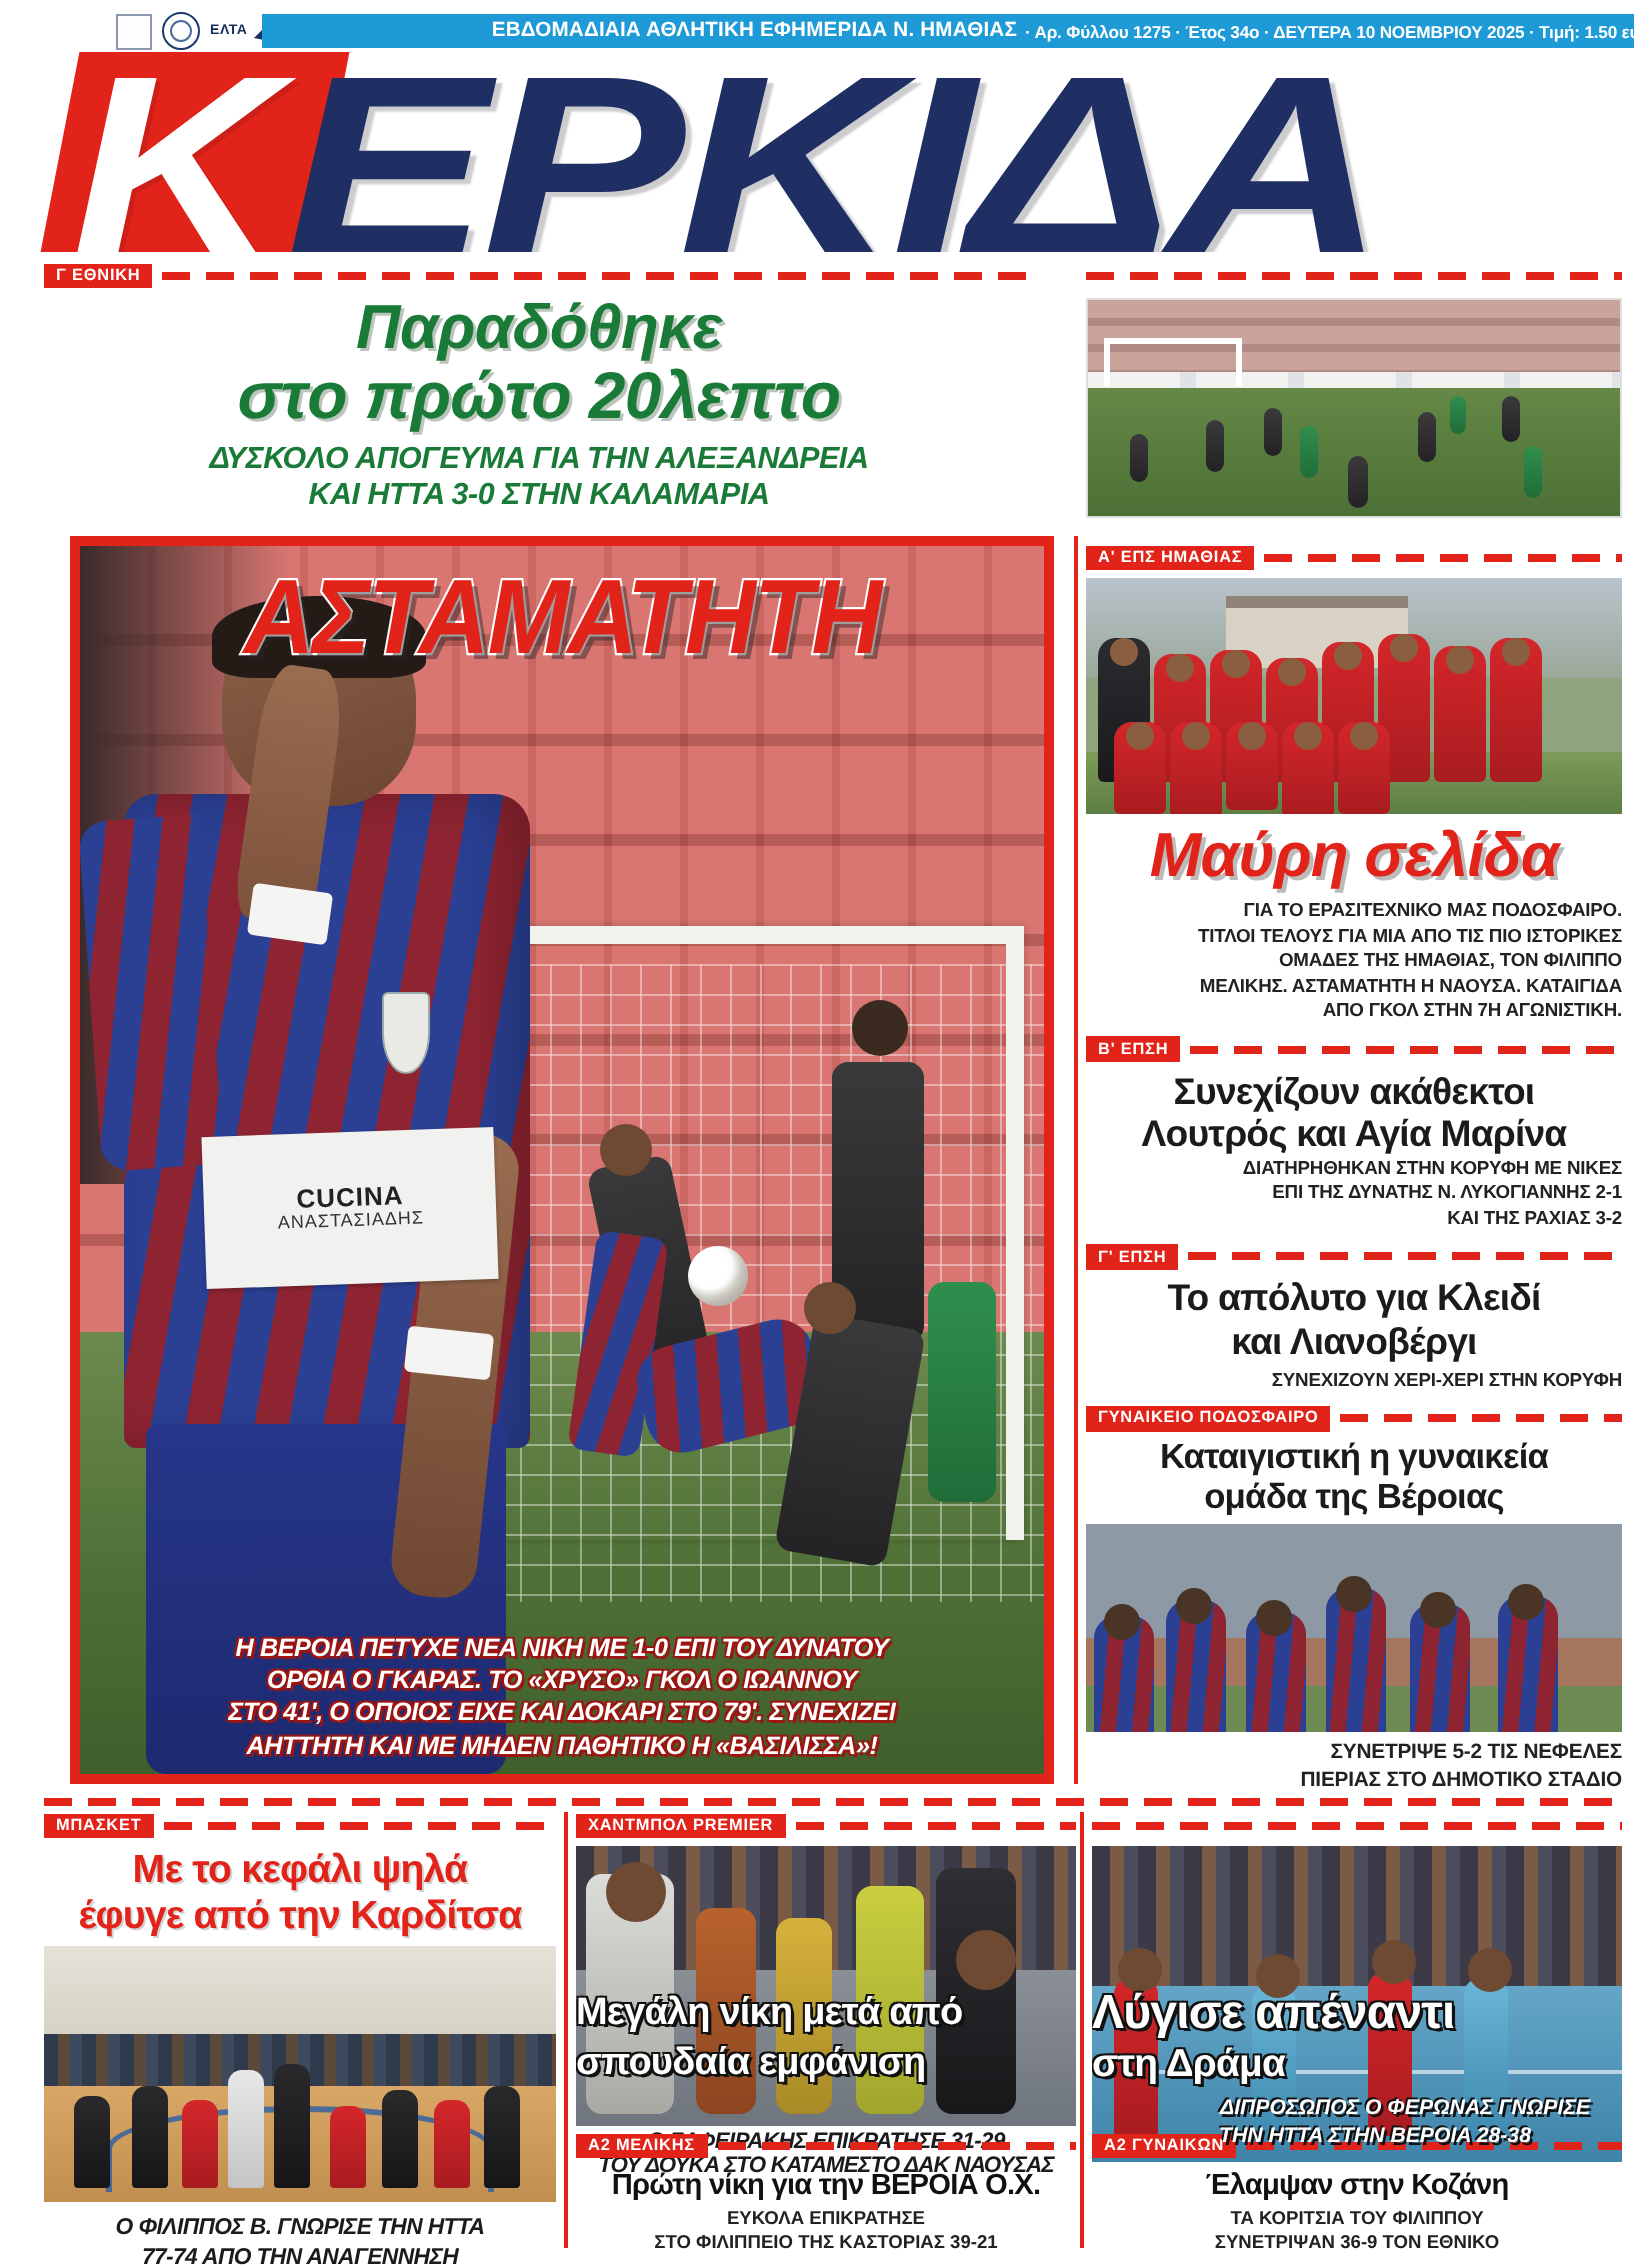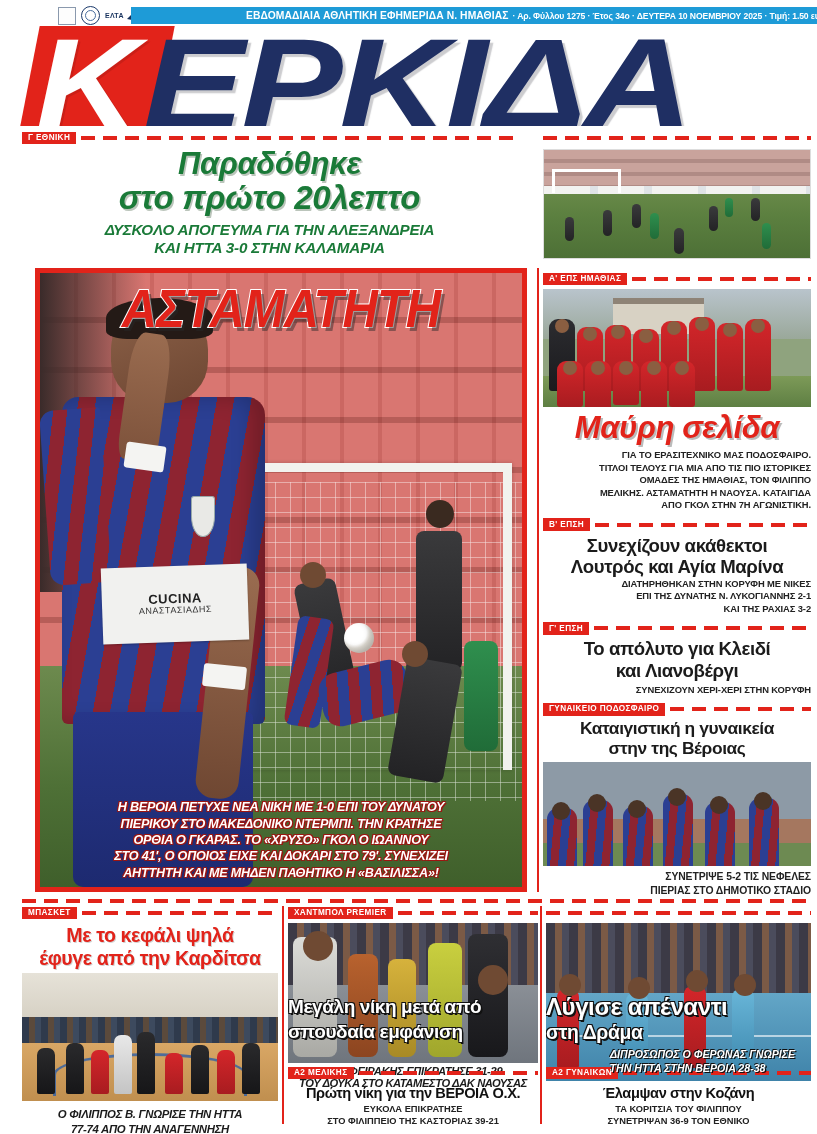--- a/index.html
+++ b/index.html
@@ -435,21 +435,20 @@
           <b>CUCINA</b>
           <span>ΑΝΑΣΤΑΣΙΑΔΗΣ</span>
         </div>
       </div>
     </div>
 
     <div class="hero-title">ΑΣΤΑΜΑΤΗΤΗ</div>
 
     <div class="mp-caption">
       <div>Η ΒΕΡΟΙΑ ΠΕΤΥΧΕ ΝΕΑ ΝΙΚΗ ΜΕ 1-0 ΕΠΙ ΤΟΥ ΔΥΝΑΤΟΥ</div>
-      <div>ΠΙΕΡΙΚΟΥ ΣΤΟ ΜΑΚΕΔΟΝΙΚΟ ΝΤΕΡΜΠΙ. ΤΗΝ ΚΡΑΤΗΣΕ</div>
       <div>ΟΡΘΙΑ Ο ΓΚΑΡΑΣ. ΤΟ «ΧΡΥΣΟ» ΓΚΟΛ Ο ΙΩΑΝΝΟΥ</div>
       <div>ΣΤΟ 41', Ο ΟΠΟΙΟΣ ΕΙΧΕ ΚΑΙ ΔΟΚΑΡΙ ΣΤΟ 79'. ΣΥΝΕΧΙΖΕΙ</div>
       <div>ΑΗΤΤΗΤΗ ΚΑΙ ΜΕ ΜΗΔΕΝ ΠΑΘΗΤΙΚΟ Η «ΒΑΣΙΛΙΣΣΑ»!</div>
     </div>
   </div>
 
   <div class="rail-sep"></div>
 
   <div class="rail" style="top:266px;">
 
@@ -546,21 +545,21 @@
       </div>
     </div>
 
     <div class="blk">
       <div class="tagline">
         <span class="tag">ΓΥΝΑΙΚΕΙΟ ΠΟΔΟΣΦΑΙΡΟ</span>
         <span class="dashes"></span>
       </div>
       <div class="h-black" style="font-size:17.4px; line-height:1.12; margin-top:2px;">
         <div>Καταιγιστική η γυναικεία</div>
-        <div>στην της Βέροιας</div>
+        <div>ομάδα της Βέροιας</div>
       </div>
       <div class="womenphoto" style="margin-top:4px;">
         <div class="wp-bg"></div>
         <div class="wp-p" style="left:4px;  height:58px;"></div>
         <div class="wp-h" style="left:9px;  top:40px; width:18px; height:18px;"></div>
         <div class="wp-p" style="left:40px; height:66px;"></div>
         <div class="wp-h" style="left:45px; top:32px; width:18px; height:18px;"></div>
         <div class="wp-p" style="left:80px; height:60px;"></div>
         <div class="wp-h" style="left:85px; top:38px; width:18px; height:18px;"></div>
         <div class="wp-p" style="left:120px; height:72px;"></div>

